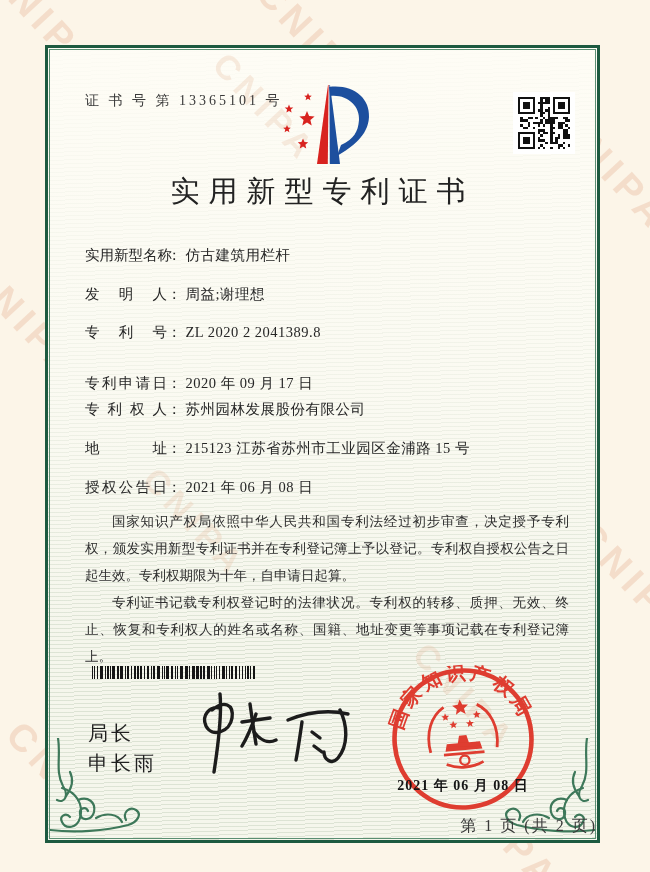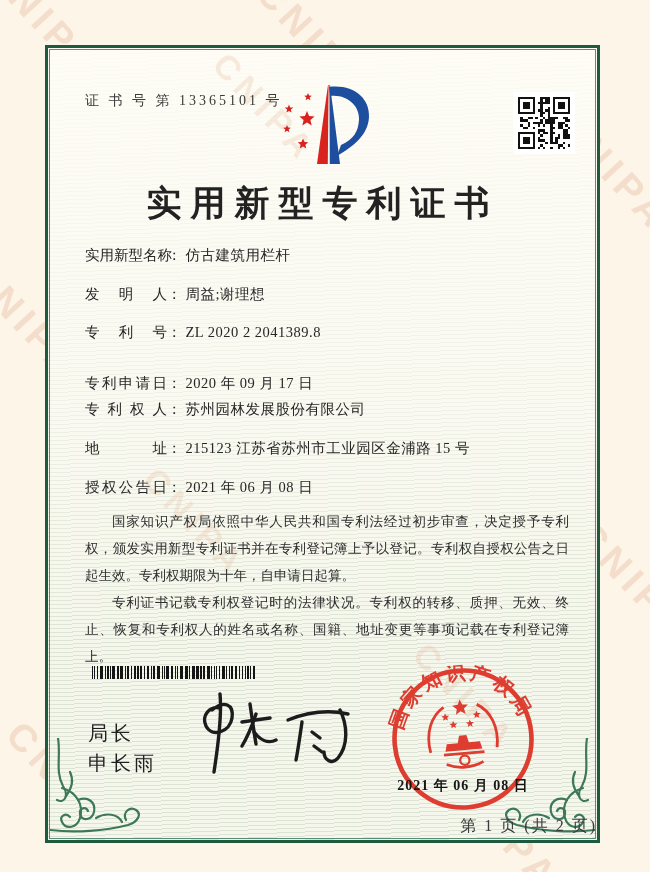--- a/index.html
+++ b/index.html
@@ -21,22 +21,22 @@
     box-sizing:border-box;border:3px solid #1d5a40;
     background-color:#f5f6ec;
     background-image:
       linear-gradient(180deg, rgba(255,253,246,0.92) 0%, rgba(255,253,246,0.55) 45%, rgba(246,247,238,0) 75%),
       repeating-linear-gradient(178deg, rgba(157,178,150,0.28) 0px, rgba(157,178,150,0.28) 1px, rgba(255,255,255,0) 1px, rgba(255,255,255,0) 4px);
   }
   .frame::after{content:"";position:absolute;inset:1px;border:1px solid #5a8e72;pointer-events:none}
   .cert-no{position:absolute;left:37px;top:44px;font-size:14px;letter-spacing:3px;color:#3a3a3a;white-space:nowrap}
   .logo{position:absolute;left:235px;top:35px}
   .qr{position:absolute;left:465px;top:44px;background:#fff;padding:5px;line-height:0}
-  .title{position:absolute;left:0;top:132px;width:100%;text-align:center;
-    font-size:35px;font-weight:bold;letter-spacing:9px;color:#222;white-space:nowrap}
+  .title{position:absolute;left:0;top:124px;width:100%;text-align:center;
+    font-size:29px;font-weight:normal;letter-spacing:9px;color:#222;white-space:nowrap}
   .row{position:absolute;left:37px;height:20px;font-size:14.5px;white-space:nowrap;color:#262626}
   .flabel{display:inline-block;width:82px;text-align:justify;text-align-last:justify;vertical-align:top}
   .colon{display:inline-block;margin:0 4px 0 0}
   .fvalue{letter-spacing:0.5px}
   .pair2{position:absolute;left:245px;top:0;white-space:nowrap}
   .flabel2{display:inline-block;width:84px;text-align:justify;text-align-last:justify;vertical-align:top}
   .body-text{position:absolute;left:37px;top:460px;width:484px;font-size:13.5px;line-height:27px;color:#2e2e2e;text-align:justify}
   .body-text p{margin:0;text-indent:2em}
   .barcode{position:absolute;left:44px;top:618px;line-height:0}
   .sig-block{position:absolute;left:40px;top:670px;font-size:20px;line-height:30px;letter-spacing:3px;color:#1f1f1f;

